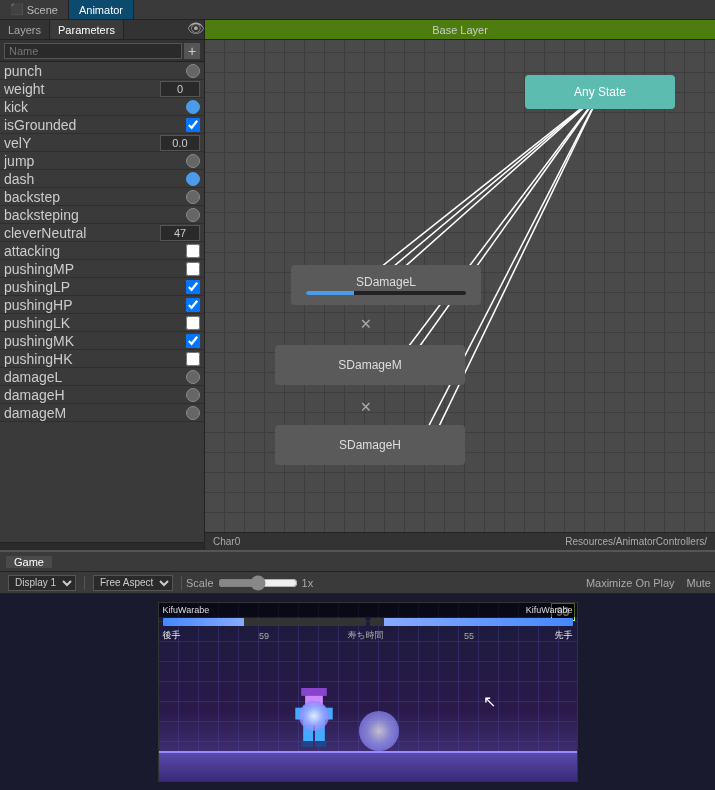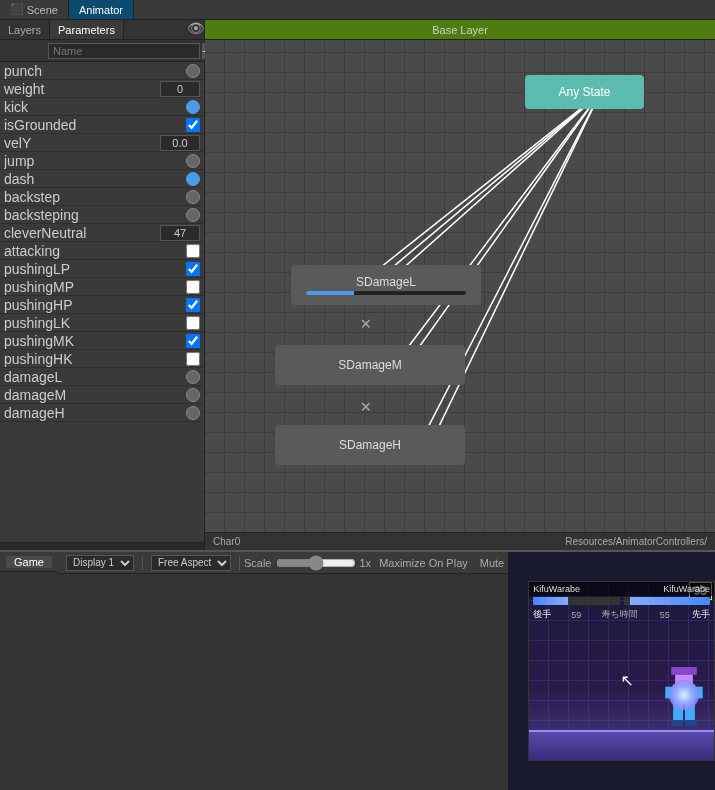--- a/index.html
+++ b/index.html
@@ -9,54 +9,54 @@
     .top-tabs { display: flex; background: #3a3a3a; border-bottom: 1px solid #222; height: 20px; align-items: stretch; }
     .top-tab { padding: 0 10px; display: flex; align-items: center; font-size: 11px; color: #bbb; border-right: 1px solid #222; cursor: pointer; }
     .top-tab.active { background: #0c4a6e; color: #fff; }
 
     
     .left-panel { width: 205px; background: #3a3a3a; border-right: 1px solid #222; display: flex; flex-direction: column; }
     .left-panel-tabs { display: flex; background: #333; height: 20px; border-bottom: 1px solid #222; }
     .left-panel-tab { padding: 0 8px; font-size: 11px; color: #aaa; display: flex; align-items: center; cursor: pointer; border-right: 1px solid #222; }
     .left-panel-tab.active { background: #3a3a3a; color: #fff; }
     .search-bar { display: flex; align-items: center; padding: 2px 4px; background: #333; border-bottom: 1px solid #222; height: 22px; }
-    .search-input { flex: 1; background: #2a2a2a; border: 1px solid #555; color: #ccc; font-size: 11px; padding: 1px 4px; height: 16px; outline: none; margin-left: 44px; }
+    .search-input { flex: 1; background: #2a2a2a; border: 1px solid #555; color: #ccc; font-size: 11px; padding: 1px 4px; height: 16px; outline: none; }
     .add-btn { width: 16px; height: 16px; background: #555; border: none; color: #ccc; font-size: 14px; cursor: pointer; display: flex; align-items: center; justify-content: center; margin-left: 2px; }
 
     .params-list { flex: 1; overflow-y: auto; overflow-x: hidden; }
     .param-row { display: flex; align-items: center; height: 18px; padding: 0 4px; border-bottom: 1px solid #2e2e2e; }
     .param-name { flex: 1; font-size: 14px; color: #ccc; white-space: nowrap; overflow: hidden; }
     .param-value { display: flex; align-items: center; }
     .param-toggle { width: 14px; height: 14px; border-radius: 50%; background: #666; border: 1px solid #888; cursor: pointer; }
     .param-toggle.checked { background: #4c9be8; border-color: #4c9be8; }
     .param-number-input { width: 40px; background: #2a2a2a; border: 1px solid #555; color: #ccc; font-size: 11px; padding: 1px 2px; text-align: center; }
     .param-checkbox { width: 14px; height: 14px; cursor: pointer; }
 
     
     .animator-panel { flex: 1; display: flex; flex-direction: column; }
     .animator-header { background: #4d7c0f; height: 20px; display: flex; align-items: center; padding: 0 8px; border-bottom: 1px solid #222; font-size: 11px; color: #ccc; justify-content: center; }
     .animator-canvas { flex: 1; background: #4a4a4a; position: relative; overflow: hidden; background-image: repeating-linear-gradient(0deg, transparent, transparent 19px, #3d3d3d 19px, #3d3d3d 20px), repeating-linear-gradient(90deg, transparent, transparent 19px, #3d3d3d 19px, #3d3d3d 20px); }
 
     
     .state-node { position: absolute; border-radius: 4px; display: flex; flex-direction: column; align-items: center; justify-content: center; cursor: pointer; font-size: 12px; font-weight: 500; }
-    .state-node-any { background: #5dbcb0; color: #fff; width: 119px; height: 34px; top: 35px; left: 320px; border-radius: 4px; }
+    .state-node-any { background: #5dbcb0; color: #fff; width: 150px; height: 34px; top: 35px; left: 320px; border-radius: 4px; }
     .state-node-sdamagel { background: #5a5a5a; color: #ddd; width: 190px; height: 40px; top: 225px; left: 86px; border-radius: 4px; }
     .state-node-sdamagel .progress-bar { width: 160px; height: 4px; background: #222; margin-top: 2px; border-radius: 2px; overflow: hidden; }
     .state-node-sdamagel .progress-bar-fill { width: 30%; height: 100%; background: #4c9be8; }
     .state-node-sdamagem { background: #5a5a5a; color: #ddd; width: 190px; height: 40px; top: 305px; left: 70px; border-radius: 4px; }
     .state-node-sdamageh { background: #5a5a5a; color: #ddd; width: 190px; height: 40px; top: 385px; left: 70px; border-radius: 4px; }
 
     
     .arrows-svg { position: absolute; top: 0; left: 0; width: 100%; height: 100%; pointer-events: none; }
 
     
     .animator-status { height: 18px; background: #333; border-top: 1px solid #222; display: flex; align-items: center; justify-content: space-between; padding: 0 8px; font-size: 10px; color: #aaa; gap: 8px; }
 
     
-    .game-section { width: 715px; height: 240px; background: #333; display: flex; flex-direction: row; border-top: 2px solid #555; }
+    .game-section { width: 715px; height: 240px; background: #333; display: flex; flex-direction: column; border-top: 2px solid #555; }
     .game-header { display: flex; align-items: center; height: 20px; background: #3a3a3a; border-bottom: 1px solid #222; padding: 0 6px; font-size: 11px; color: #ccc; }
     .game-header-tab { padding: 0 8px; font-size: 11px; color: #aaa; cursor: pointer; }
     .game-header-tab.active { color: #fff; background: #4a4a4a; }
     .game-toolbar { display: flex; align-items: center; height: 22px; background: #3a3a3a; border-bottom: 1px solid #222; padding: 0 4px; gap: 4px; font-size: 11px; color: #aaa; }
     .game-toolbar-item { display: flex; align-items: center; gap: 2px; cursor: pointer; padding: 0 4px; }
     .game-toolbar-select { background: #2a2a2a; border: 1px solid #555; color: #ccc; font-size: 10px; padding: 0 2px; height: 16px; }
     .scale-slider { width: 80px; height: 12px; cursor: pointer; accent-color: #888; }
     .game-viewport { flex: 1; background: #1a1a2e; position: relative; overflow: hidden; display: flex; align-items: center; justify-content: center; padding-left: 20px; }
 
     
@@ -184,77 +184,77 @@
         </div>
 
         <div class="param-row">
           <span class="param-name">attacking</span>
           <div class="param-value">
               <input type="checkbox" class="param-checkbox" style="">
             </div>
         </div>
 
         <div class="param-row">
+          <span class="param-name">pushingMP</span>
+          <div class="param-value">
+              <input type="checkbox" class="param-checkbox" style="">
+            </div>
+        </div>
+
+        <div class="param-row">
           <span class="param-name">pushingLP</span>
           <div class="param-value">
               <input type="checkbox" checked="" class="param-checkbox" style="">
             </div>
         </div>
 
         <div class="param-row">
-          <span class="param-name">pushingMP</span>
+          <span class="param-name">pushingHP</span>
+          <div class="param-value">
+              <input type="checkbox" checked="" class="param-checkbox" style="">
+            </div>
+        </div>
+
+        <div class="param-row">
+          <span class="param-name">pushingLK</span>
           <div class="param-value">
               <input type="checkbox" class="param-checkbox" style="">
             </div>
         </div>
 
         <div class="param-row">
-          <span class="param-name">pushingHP</span>
+          <span class="param-name">pushingMK</span>
           <div class="param-value">
               <input type="checkbox" checked="" class="param-checkbox" style="">
             </div>
         </div>
 
         <div class="param-row">
-          <span class="param-name">pushingLK</span>
+          <span class="param-name">pushingHK</span>
           <div class="param-value">
               <input type="checkbox" class="param-checkbox" style="">
             </div>
         </div>
 
         <div class="param-row">
-          <span class="param-name">pushingMK</span>
-          <div class="param-value">
-              <input type="checkbox" checked="" class="param-checkbox" style="">
-            </div>
-        </div>
-
-        <div class="param-row">
-          <span class="param-name">pushingHK</span>
-          <div class="param-value">
-              <input type="checkbox" class="param-checkbox" style="">
-            </div>
-        </div>
-
-        <div class="param-row">
           <span class="param-name">damageL</span>
           <div class="param-value">
               <div class="param-toggle"></div>
             </div>
         </div>
 
         <div class="param-row">
+          <span class="param-name">damageH</span>
+          <div class="param-value">
+              <div class="param-toggle"></div>
+            </div>
+        </div>
+
+        <div class="param-row">
           <span class="param-name">damageM</span>
-          <div class="param-value">
-              <div class="param-toggle"></div>
-            </div>
-        </div>
-
-        <div class="param-row">
-          <span class="param-name">damageH</span>
           <div class="param-value">
               <div class="param-toggle"></div>
             </div>
         </div>
       </div>
 
       <div style="height:8px;background:#2a2a2a;border-top:1px solid #222"></div>
     </div>
 
     <div class="animator-panel">

